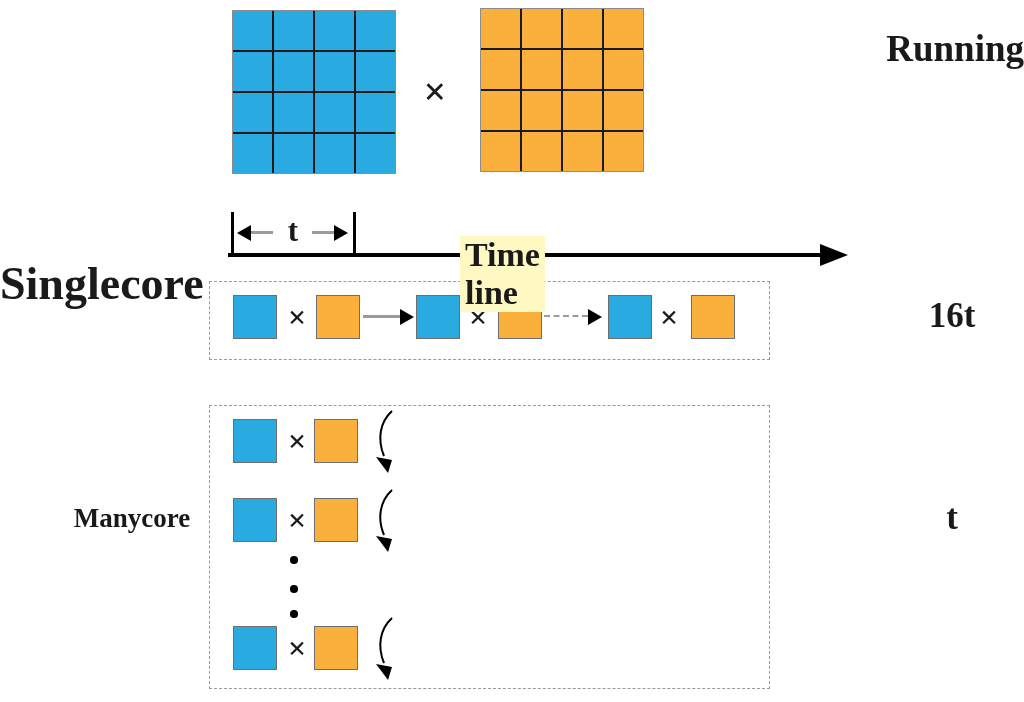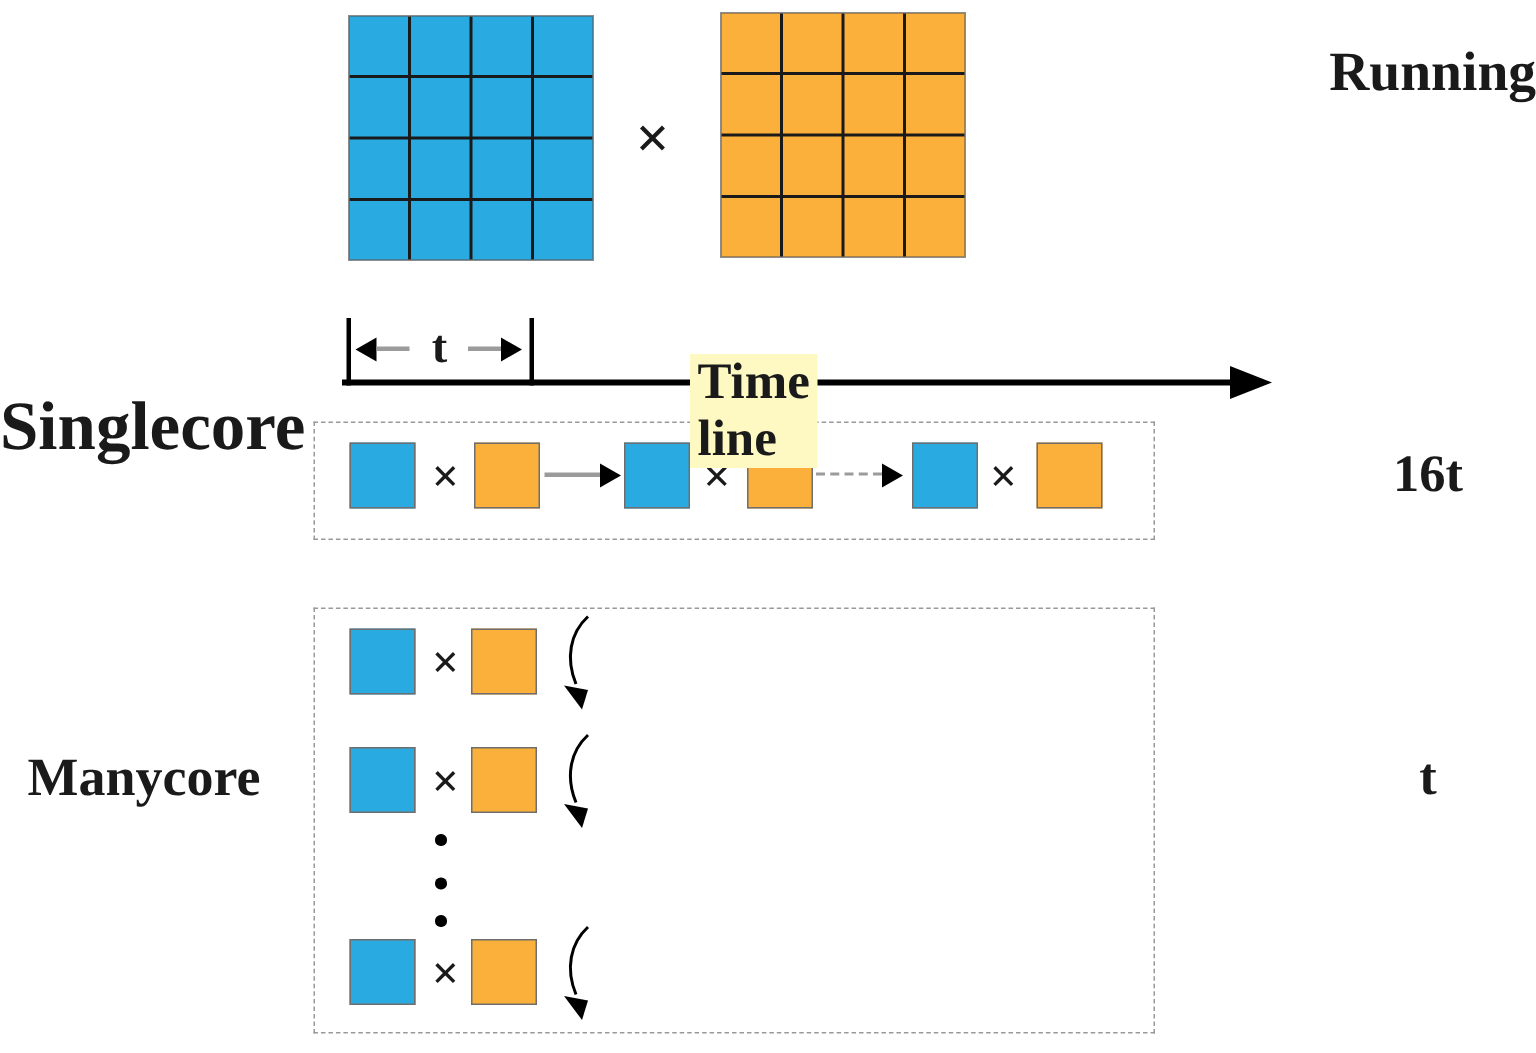--- a/index.html
+++ b/index.html
@@ -137,21 +137,21 @@
     <div class="shaft dashed" style="left:334px;top:33px;width:44px;"></div>
     <div class="tri-right small" style="left:378px;top:27px;"></div>
 
     <div class="sq blue" style="left:398px;top:13px;"></div>
     <div class="mult" style="left:444px;top:13px;">×</div>
     <div class="sq orange" style="left:481px;top:13px;"></div>
   </div>
 
   <div class="abs title" style="left:900px;top:296px;width:104px;font-size:35px;line-height:40px;">16t</div>
 
-  <div class="abs title" style="left:0;top:499px;width:192px;font-size:36px;line-height:39px;">
+  <div class="abs title" style="left:0;top:499px;width:192px;font-size:27px;line-height:39px;padding-left:36px;">
     <div>Manycore</div>
   </div>
 
   <div class="dashed-box" style="left:209px;top:405px;width:561px;height:284px;">
 
     <div class="sq blue" style="left:23px;top:13px;"></div>
     <div class="mult" style="left:72px;top:13px;">×</div>
     <div class="sq orange" style="left:104px;top:13px;"></div>
     <svg class="curve-arrow" style="left:162px;top:3px;" viewBox="0 0 28 66">
       <path d="M20,2 C8,13 5,30 12,47" fill="none" stroke="#000" stroke-width="2"></path>

